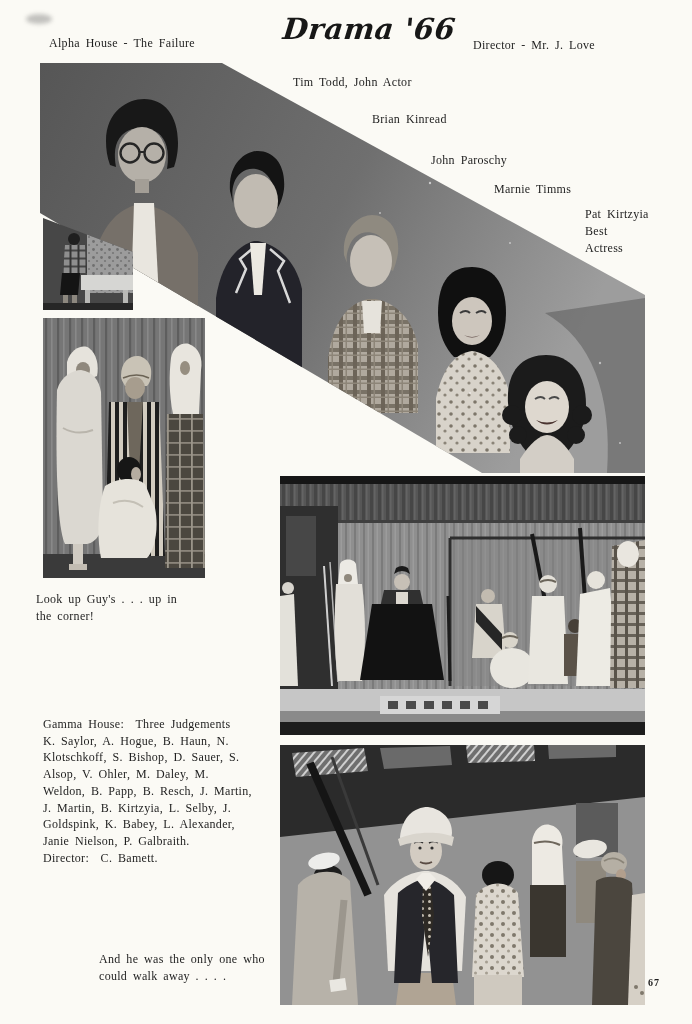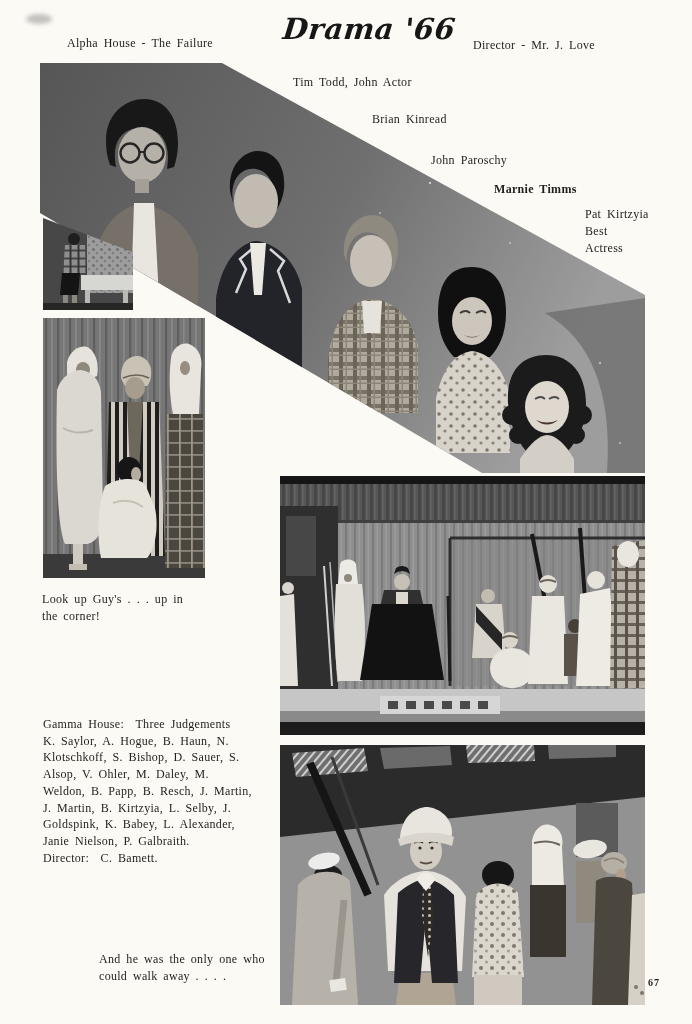--- a/index.html
+++ b/index.html
@@ -37,28 +37,28 @@
   }
   .pagenum { position:absolute; left:648px; top:977px; font-size:10px; font-weight:bold; letter-spacing:1px; }
 </style>
 </head>
 <body>
 
 <div class="page">
 
   <div class="smudge"></div>
 
-  <div class="txt" style="left:67px; top:35px;">Alpha House - The Failure</div>
+  <div class="txt" style="left:49px; top:35px;">Alpha House - The Failure</div>
   <div class="title">Drama '66</div>
   <div class="txt" style="left:473px; top:37px;">Director - Mr. J. Love</div>
 
   <div class="txt" style="left:293px; top:74px;">Tim Todd, John Actor</div>
   <div class="txt" style="left:364px; top:111px;margin-left:8px;">Brian Kinread</div>
   <div class="txt" style="left:431px; top:152px;">John Paroschy</div>
-  <div class="txt" style="left:494px; top:181px;font-weight:bold;">Marnie Timms</div>
+  <div class="txt" style="left:494px; top:181px;">Marnie Timms</div>
   <div class="txt" style="left:585px; top:206px;">Pat Kirtzyia
 Best
 Actress</div>
 
   <div class="photo" id="photo-cast">
     <svg viewBox="0 0 605 410" width="605" height="410">
       <defs>
         <linearGradient id="bgA" x1="0" y1="0" x2="1" y2="0.35">
           <stop offset="0" stop-color="#565656"></stop>
             <stop offset="0.55" stop-color="#6f6f6f"></stop>
@@ -193,21 +193,21 @@
       <ellipse cx="142" cy="50" rx="5" ry="7" fill="#968e80"></ellipse>
       <path d="M124,96 L160,96 L162,250 L122,250 Z" fill="url(#plaidC)"></path>
 
       <ellipse cx="86" cy="152" rx="12" ry="13" fill="#161616"></ellipse>
       <ellipse cx="93" cy="156" rx="5" ry="7" fill="#b5aca0"></ellipse>
       <path d="M62,168 C74,160 92,158 102,166 L112,190 C116,210 112,232 104,240 L58,240 C54,220 54,190 62,168 Z" fill="#e6e3db"></path>
       <path d="M70,185 q16,-6 30,4" fill="none" stroke="#c4c0b6" stroke-width="2"></path>
     </svg>
   </div>
 
-  <div class="txt" style="left:42px; top:591px;">Look up Guy's . . . up in
+  <div class="txt" style="left:36px; top:591px;">Look up Guy's . . . up in
 the corner!</div>
   <div class="txt" style="left:43px; top:716px; line-height:16.7px;">Gamma House:  Three Judgements
 K. Saylor, A. Hogue, B. Haun, N.
 Klotschkoff, S. Bishop, D. Sauer, S.
 Alsop, V. Ohler, M. Daley, M.
 Weldon, B. Papp, B. Resch, J. Martin,
 J. Martin, B. Kirtzyia, L. Selby, J.
 Goldspink, K. Babey, L. Alexander,
 Janie Nielson, P. Galbraith.
 Director:  C. Bamett.</div>

